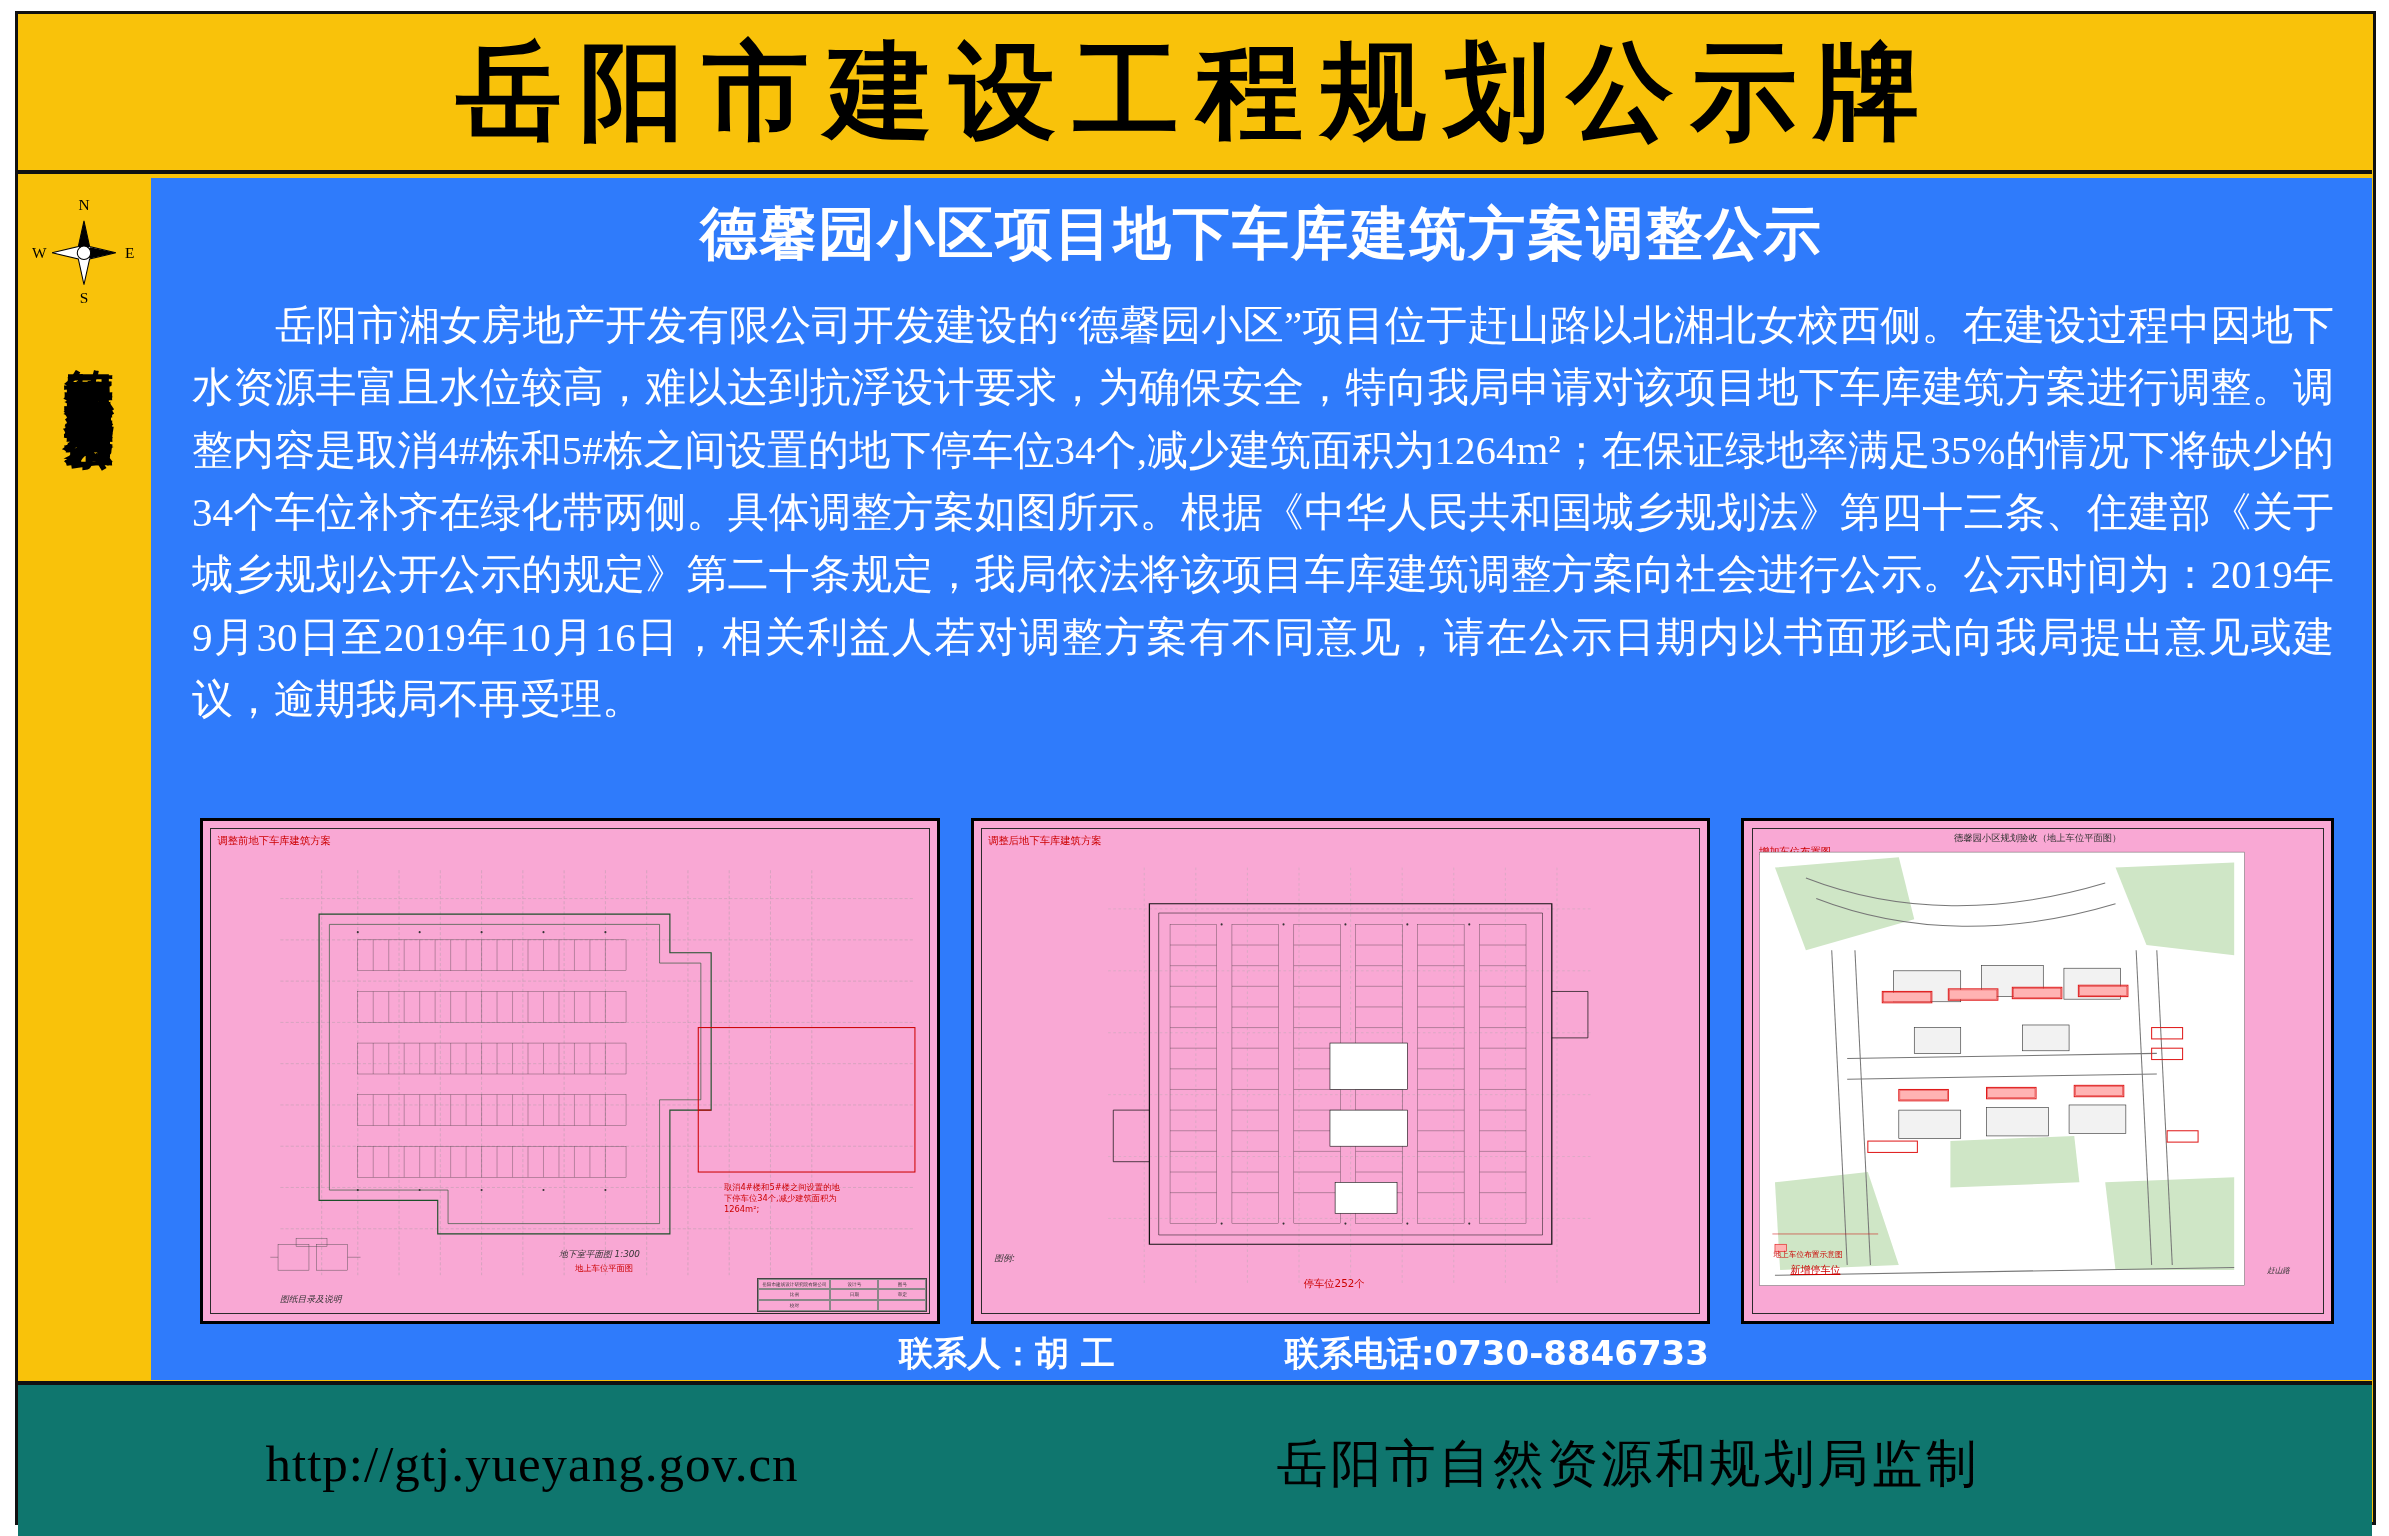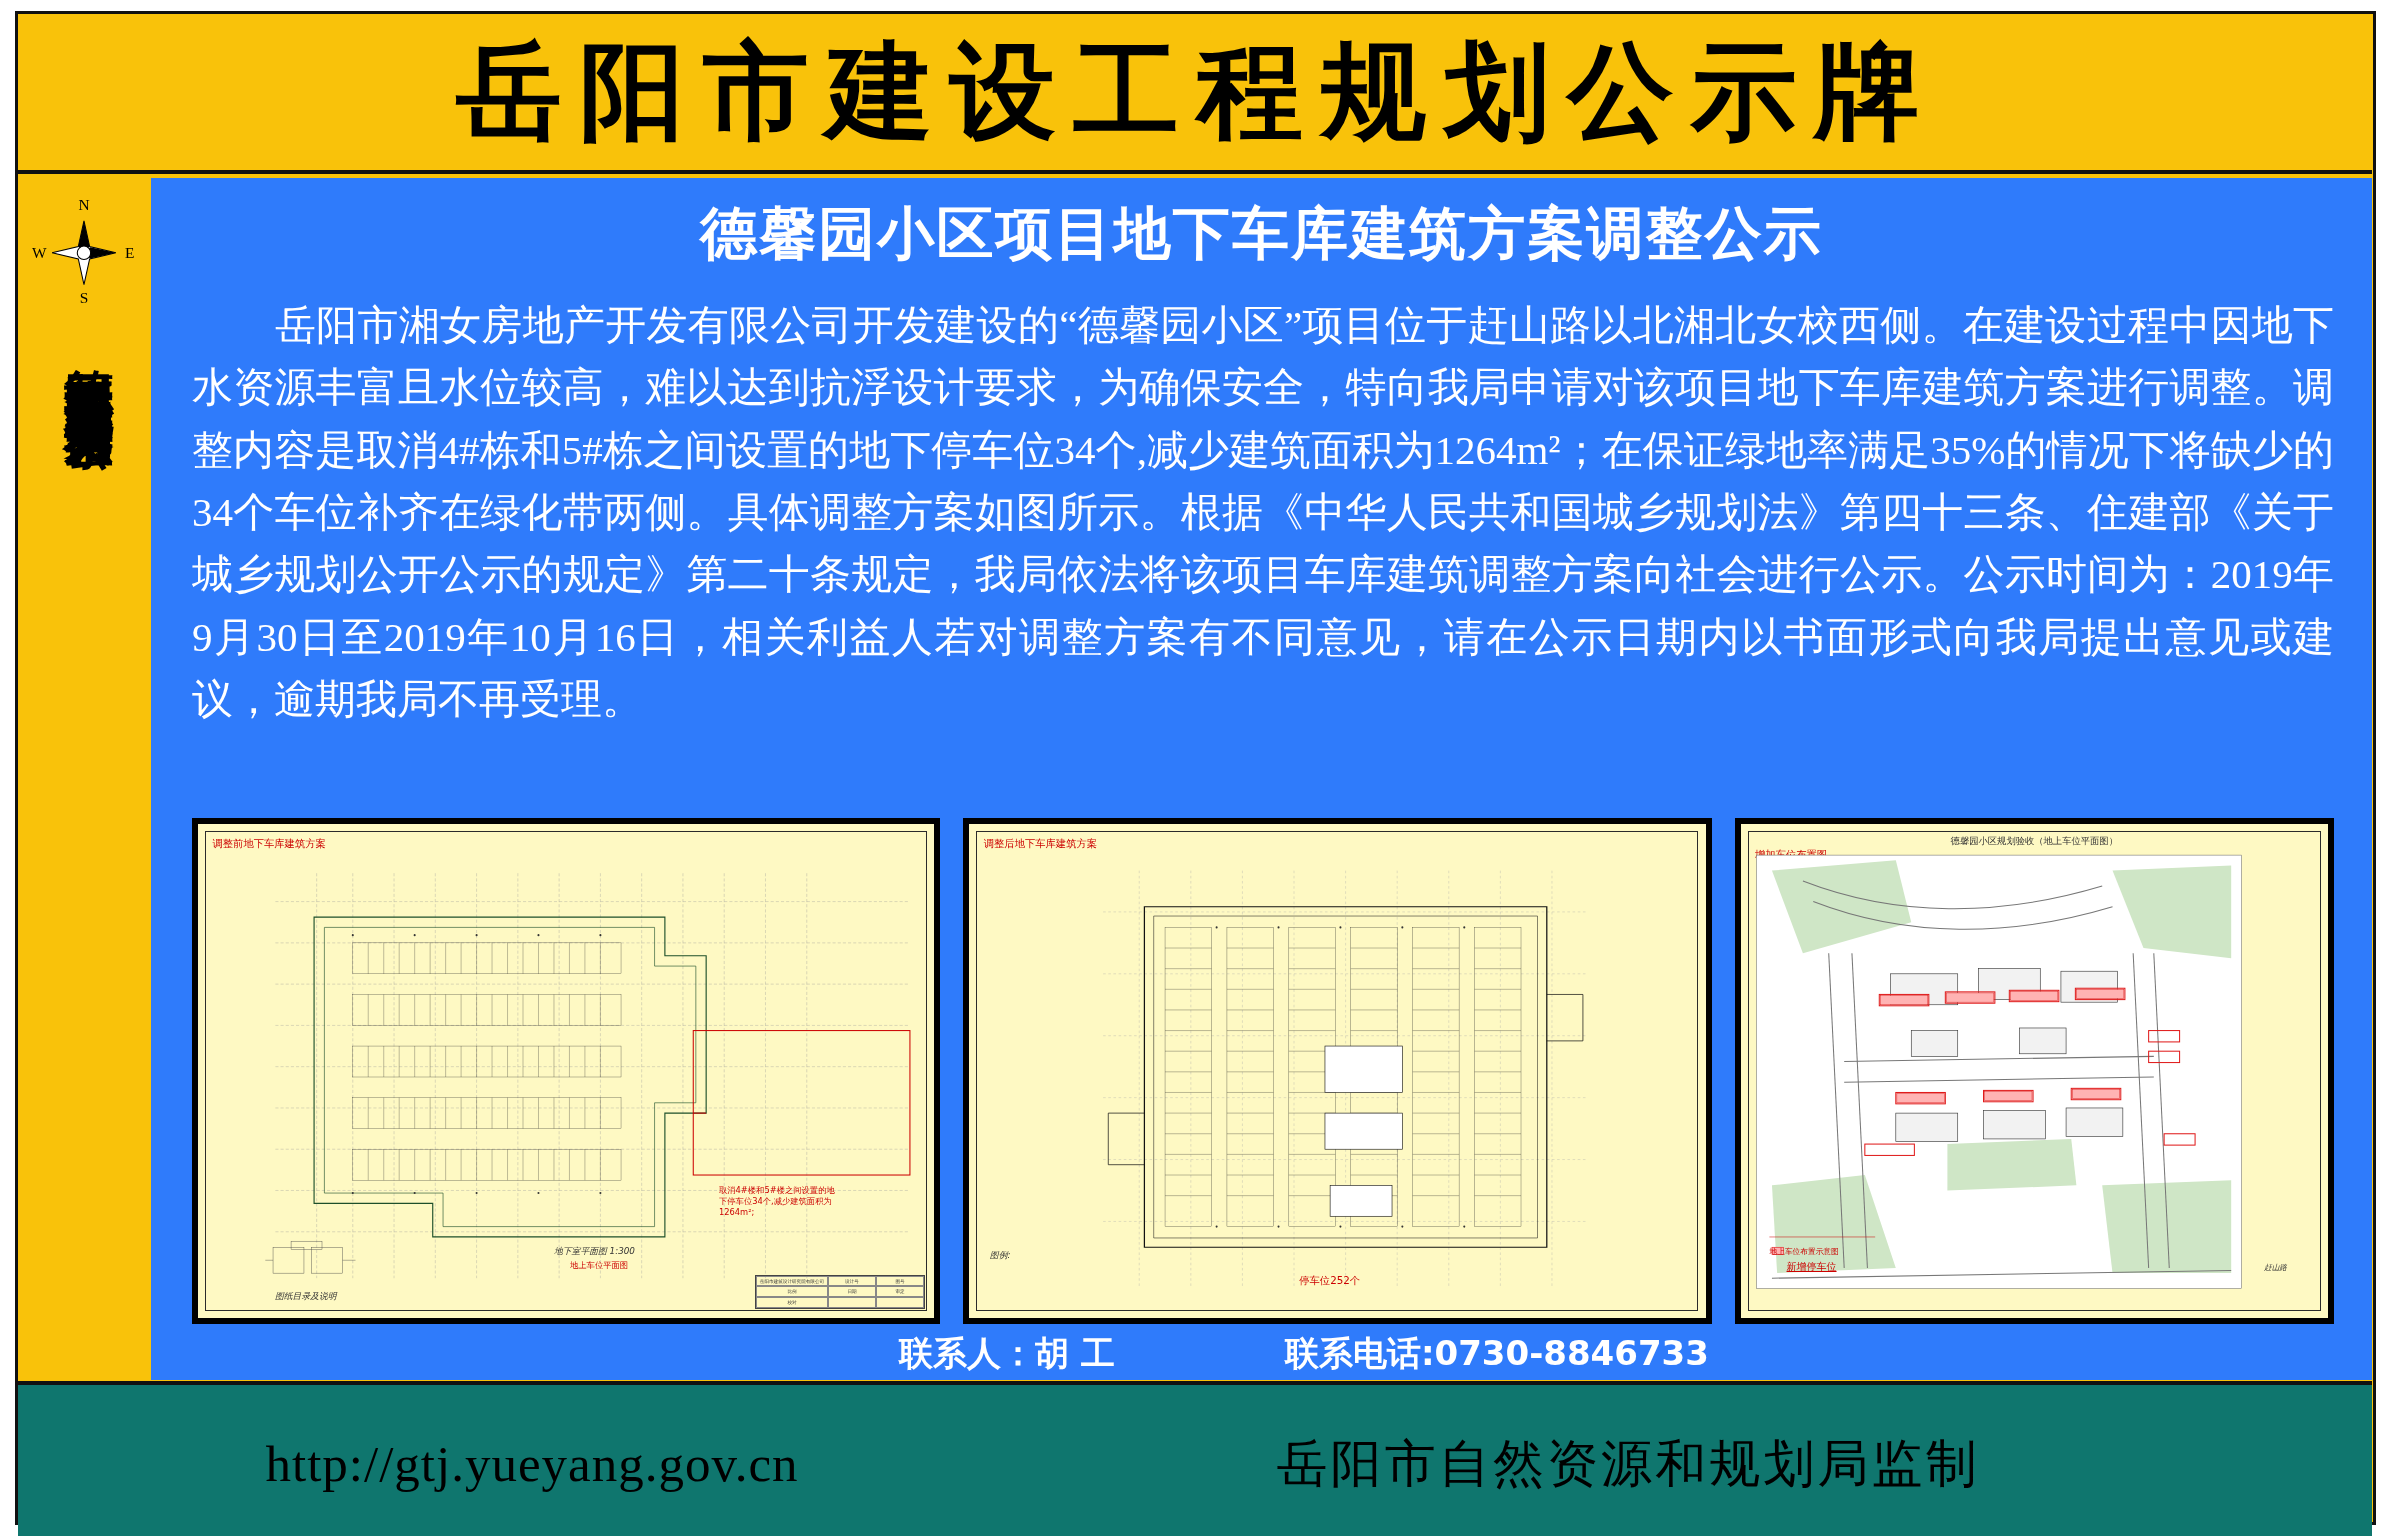--- a/index.html
+++ b/index.html
@@ -129,25 +129,26 @@
   .figures {
     position: absolute;
     left: 192px;
     top: 818px;
     width: 2142px;
     height: 506px;
     display: flex;
     gap: 23px;
   }
   .fig {
-    background: #fef9c3;
-    border: 6px solid #000000;
+    background: #f9a8d4;
+    border: 3px solid #000000;
     box-sizing: border-box;
     position: relative;
     overflow: hidden;
+    margin-left: 8px;
   }
   .fig.a { width: 779px; }
   .fig.b { width: 779px; }
   .fig.c { width: 624px; }
   .fig-inner-border {
     position: absolute;
     left: 7.2px; top: 7.2px; right: 7.2px; bottom: 7.2px;
     border: 1px solid #2b2b2b;
     box-sizing: border-box;
   }

